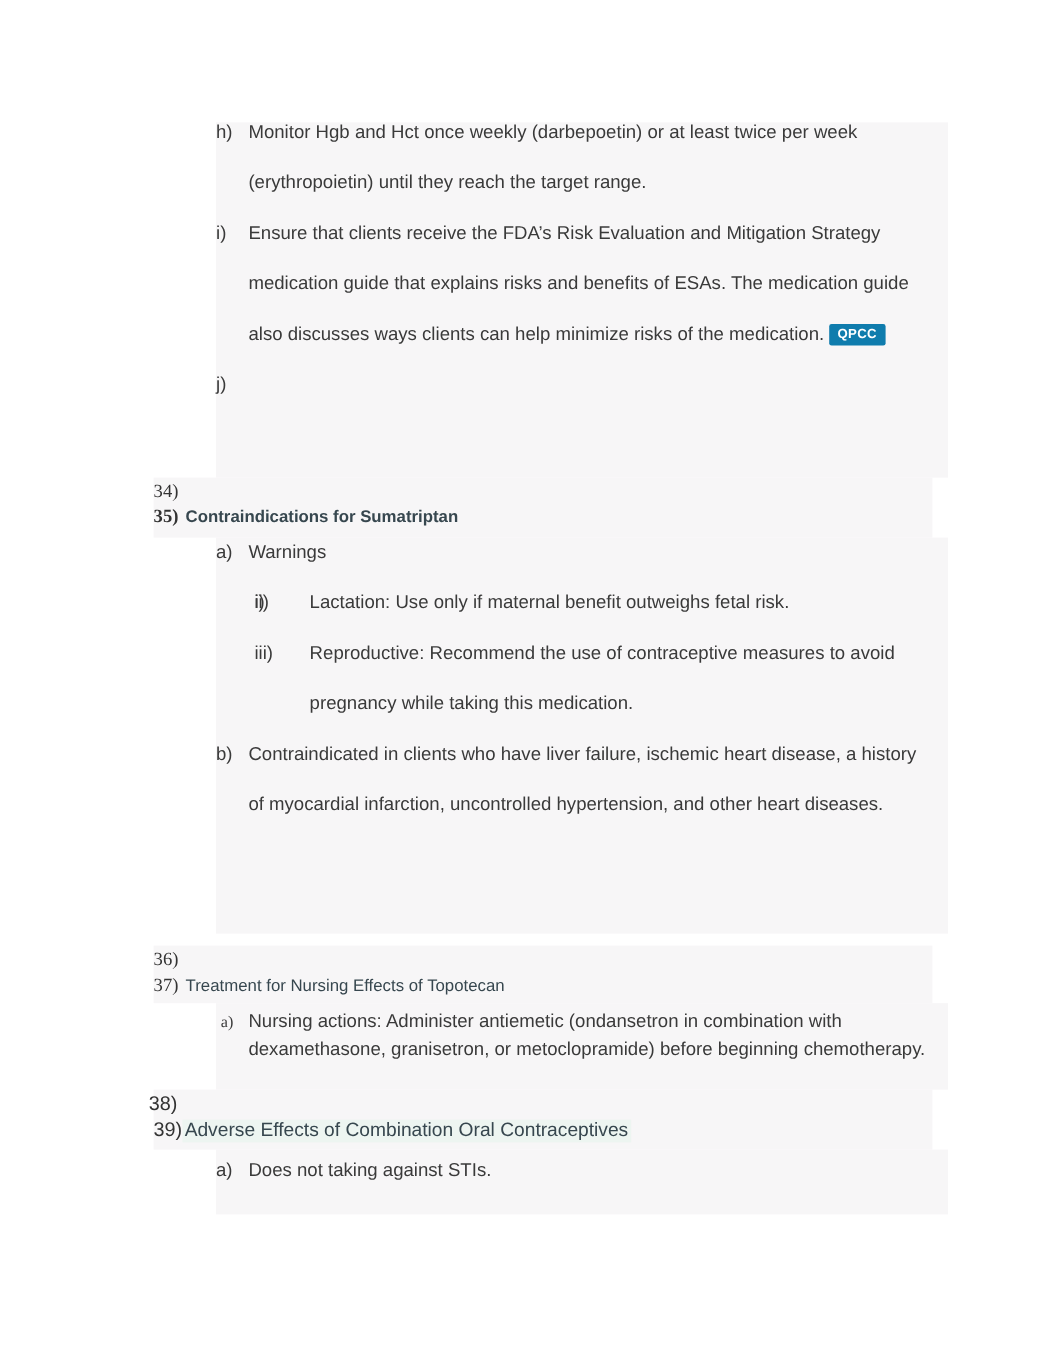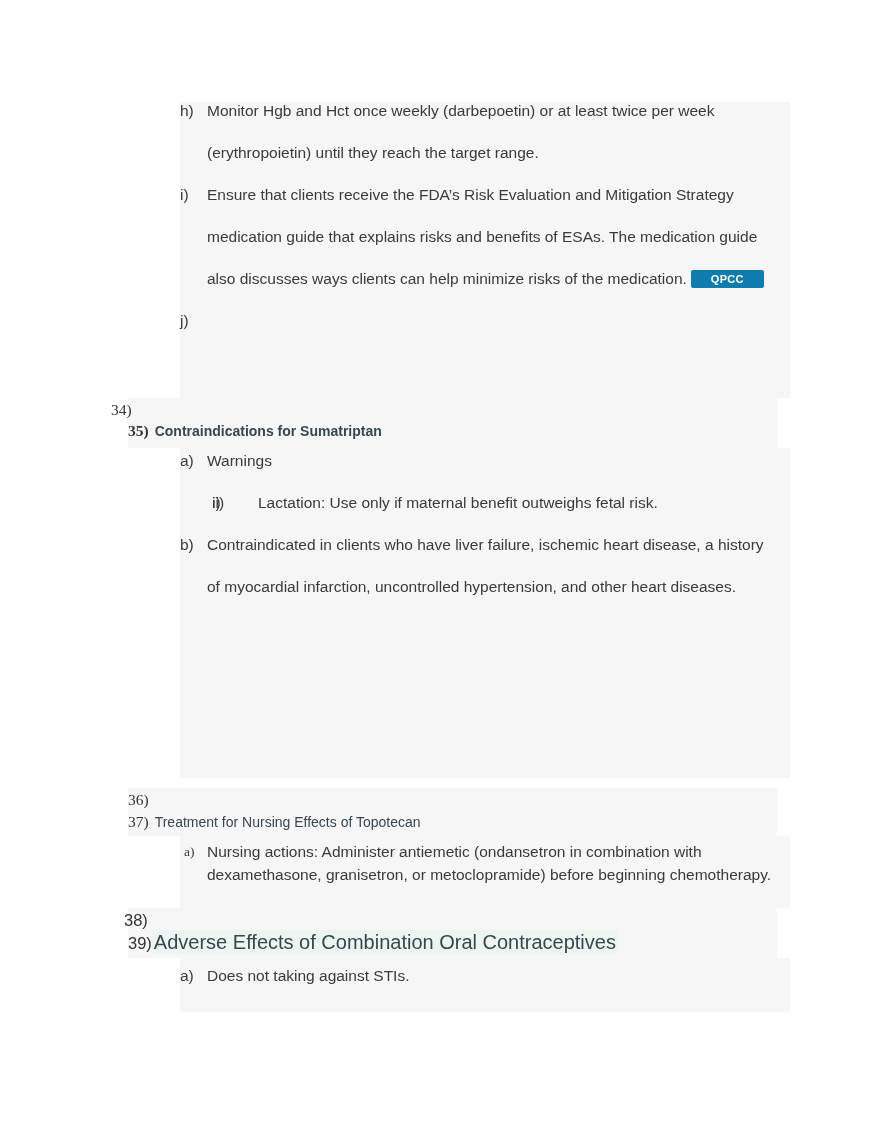--- a/index.html
+++ b/index.html
@@ -38,21 +38,21 @@
     margin-left:6px;
   }
 
   
   .numline-sans {
     font-family:"Liberation Sans", sans-serif;
     font-size:16.5px; line-height:22px;
     color:var(--num_color, #333333);
   }
   .numline-sans .head {
-    font-size:20px;
+    font-size:16px;
     color:var(--heading_color, #37474f);
     margin-left:0;
     background:var(--heading_hl, #edf5f1);
     padding:1px 2px;
   }
 
   
   .slist { font-size:15.5px; line-height:23px; }
   .slist .lbl {
     font-family:"Liberation Serif", serif;
@@ -60,21 +60,21 @@
     left:4px;
   }
 
   .badge {
     display:inline-block;
     background:var(--badge_bg, #0f7cad);
     color:var(--badge_text, #ffffff);
     font-weight:bold;
     font-size:11px;
     line-height:14px;
-    padding:2px 20px;
+    padding:2px 7px;
     border-radius:2px;
     margin-left:4px;
     letter-spacing:0.3px;
     vertical-align:1px;
     cursor:pointer;
   }
 </style>
 </head>
 <body>
 
@@ -95,36 +95,40 @@
     </div>
     <div class="li">
       <span class="lbl">i)</span>
       <span>Ensure that clients receive the FDA’s Risk Evaluation and Mitigation Strategy medication guide that explains risks and benefits of ESAs. The medication guide also discusses ways clients can help minimize risks of the medication.</span><span class="badge">QPCC</span>
     </div>
     <div class="li">
       <span class="lbl">j)</span>
     </div>
   </div>
 
-  <div class="layer numline" style="left:111px; top:399px;">34)</div>
+  <div class="layer numline" style="left:128px; top:399px;">34)</div>
   <div class="layer numline" style="left:128px; top:420px;font-weight:bold;">
     <span>35)</span><span class="head">Contraindications for Sumatriptan</span>
   </div>
 
   <div class="layer dlist" style="left:180px; top:440px; width:596px;">
     <div class="li">
       <span class="lbl">a)</span>
       <span>Warnings</span>
     </div>
     <div class="li li-sub">
       <span class="lbl">i)</span>
     </div>
     <div class="li li-sub">
       <span class="lbl">ii)</span>
       <span>Lactation: Use only if maternal benefit outweighs fetal risk.</span>
+    </div>
+    <div class="li li-sub">
+      <span class="lbl">iii)</span>
+      <span>Reproductive: Recommend the use of contraceptive measures to avoid pregnancy while taking this medication.</span>
     </div>
     <div class="li">
       <span class="lbl">b)</span>
       <span>Contraindicated in clients who have liver failure, ischemic heart disease, a history of myocardial infarction, uncontrolled hypertension, and other heart diseases.</span>
     </div>
   </div>
 
   <div class="layer numline" style="left:128px; top:789px;">36)</div>
   <div class="layer numline" style="left:128px; top:811px;">
     <span>37)</span><span class="head">Treatment for Nursing Effects of Topotecan</span>

